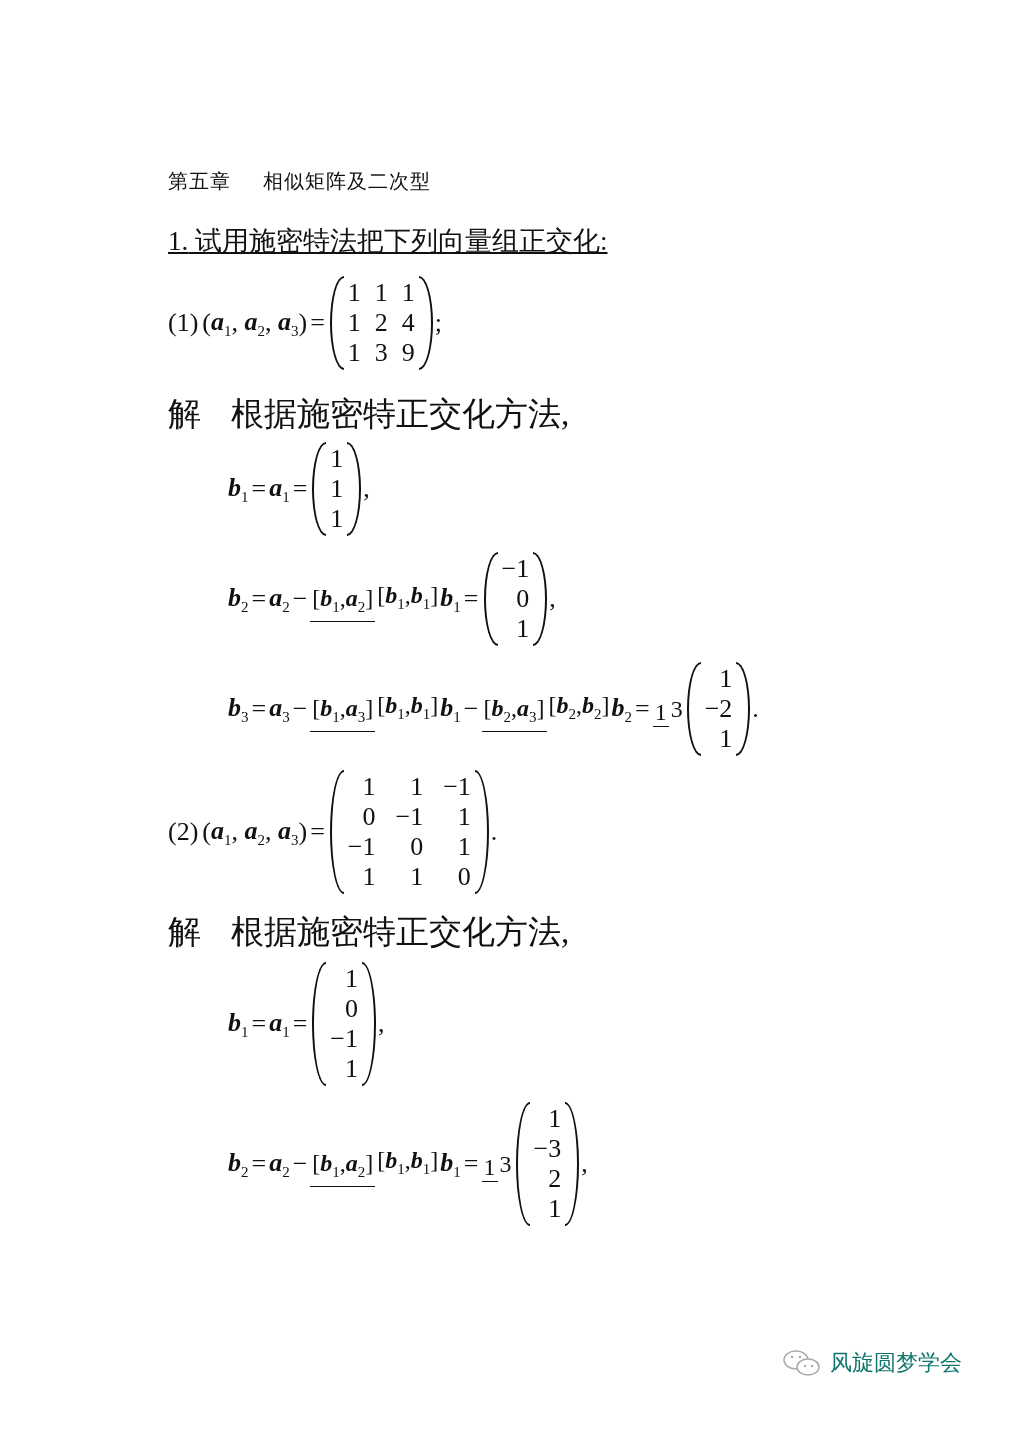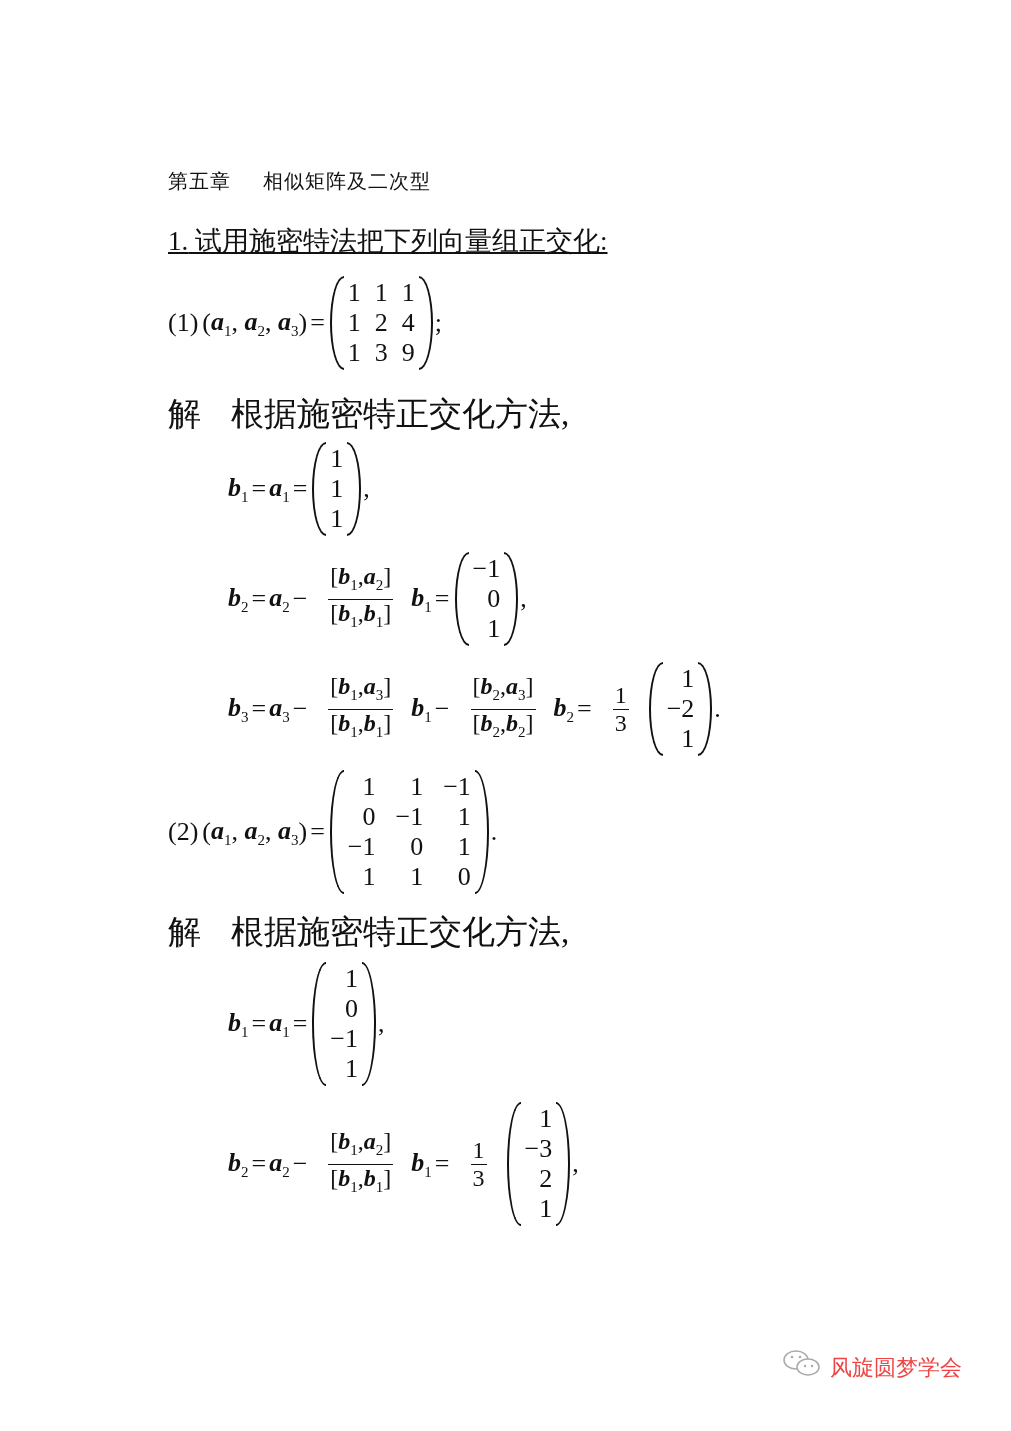--- a/index.html
+++ b/index.html
@@ -12,25 +12,25 @@
   .sol { font-size:33px; left:168px; }
   .sol .gap { display:inline-block; width:30px; }
   .row { display:flex; align-items:center; font-size:26px; }
   .bv { font-weight:bold; font-style:italic; }
   sub { font-size:15px; font-style:normal; font-weight:normal; vertical-align:-6px; }
   .mat { display:inline-flex; align-items:stretch; margin:0 2px; }
   .paren { width:12px; border:2px solid #111; }
   .paren.l { border-right:none; border-radius:14px 0 0 14px / 50% 0 0 50%; }
   .paren.r { border-left:none; border-radius:0 14px 14px 0 / 0 50% 50% 0; }
   .cells { display:grid; column-gap:14px; row-gap:0; padding:2px 4px; line-height:30px; text-align:right; }
-  .frac { display:inline-flex; flex-direction:column; align-items:center; margin:0 18px; font-size:24px; }
+  .frac { display:inline-flex; flex-direction:row; align-items:flex-end; margin:0 0; font-size:24px; }
   .frac .num { border-bottom:1.5px solid #111; padding:0 2px; line-height:28px; }
-  .frac .den { line-height:27px; padding:0 2px; }
+  .frac .den { line-height:36px; padding:0 2px; }
   .op { margin:0 3px; }
-  .wm { left:782px; top:1348px; font-family:"DejaVu Sans",sans-serif; font-size:22px; color:#ef4444; display:flex; align-items:flex-end; gap:8px; }
+  .wm { left:782px; top:1348px; font-family:"DejaVu Sans",sans-serif; font-size:22px; color:#0f766e; display:flex; align-items:flex-start; gap:8px; }
 </style>
 </head>
 <body>
 
 <div class="abs title">
   <span>第五章</span><span class="gap"></span><span>相似矩阵及二次型</span>
 </div>
 
 <div class="abs q1">
   <span>1.</span>

